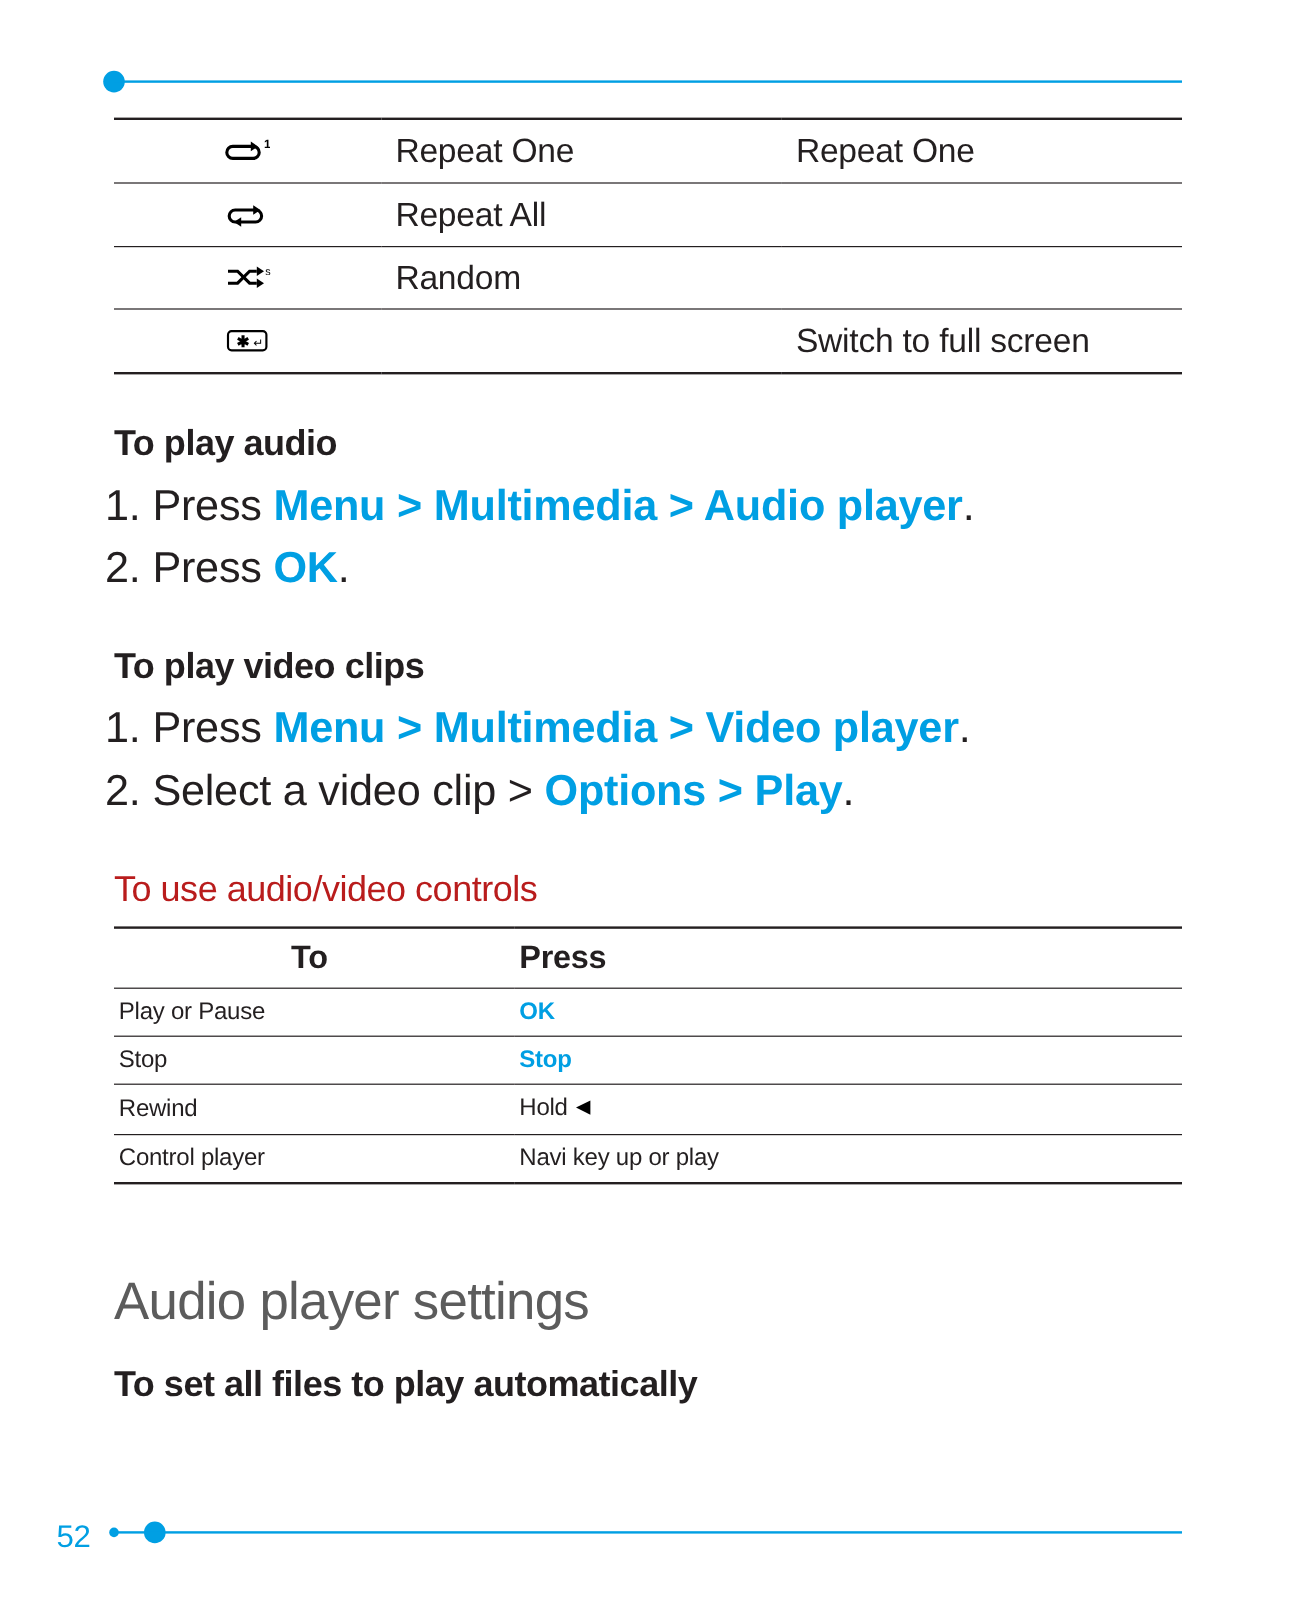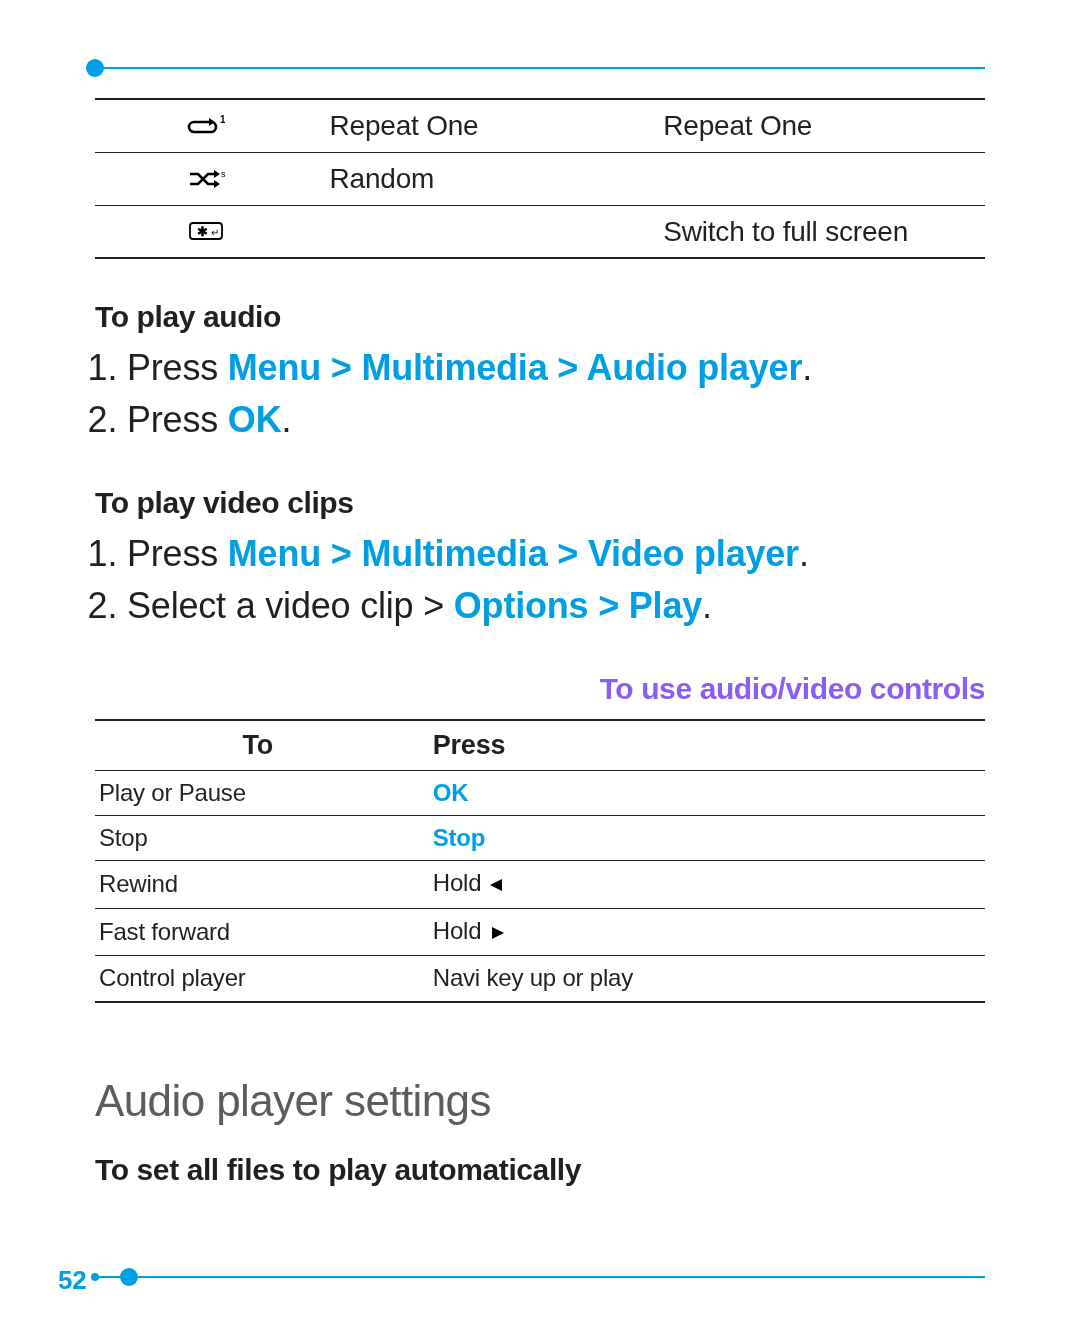--- a/index.html
+++ b/index.html
@@ -48,40 +48,39 @@
     font-weight: 700;
     border-top: 2.5px solid #231f20;
     border-bottom: 1.5px solid #231f20;
     padding: 6px 12px 6px 4px;
     font-size: 27px;
   }
   table.controls-table td {
     border-top: 1.5px solid #231f20;
     border-bottom: 1.5px solid #231f20;
     padding: 6px 12px 6px 4px;
-    font-size: 24px;
+    font-size: 20px;
   }
   table.controls-table tr:last-child td { border-bottom: 2.5px solid #231f20; }
   table.controls-table .ccol-to    { width: 37.5%; text-align: center; }
   table.controls-table .ccol-press { width: 62.5%; }
 
   
   h3.subhead {
     font-size: 30px;
     font-weight: 700;
     margin: 38px 0 6px 0;
     letter-spacing: -0.4px;
   }
   h3.subhead-gray {
     font-size: 30px;
-    font-weight: 700;
-    color: #8b5cf6;
+    font-weight: 400;
+    color: #b91c1c;
     margin: 38px 0 10px 0;
     letter-spacing: -0.4px;
-    text-align: right;
   }
   h2.section-title {
     font-size: 44px;
     font-weight: 400;
     color: #5c5c5c;
     margin: 68px 0 20px 0;
     letter-spacing: -0.6px;
   }
   ol.steps {
     margin: 0 0 0 32px;
@@ -124,24 +123,24 @@
   .footer .dot-big {
     position: absolute;
     left: 120px;
     top: 1px;
     width: 18px; height: 18px;
     border-radius: 50%;
     background: #009fe3;
   }
   .footer .page-num {
     position: absolute;
-    left: 58px;
+    left: 47px;
     top: -4px;
     font-size: 26px;
-    font-weight: 700;
+    font-weight: 400;
     color: #009fe3;
   }
 
   
   .header-decor {
     position: absolute;
     left: 0;
     width: 1080px;
     top: 58px;
     height: 20px;
@@ -183,20 +182,33 @@
         <svg width="38" height="28" viewBox="0 0 38 28">
           <g fill="none" stroke="#000" stroke-width="2.6">
             <path d="M7 10 h17 a5 5 0 0 1 5 5 v0 a5 5 0 0 1 -5 5 h-17 a5 5 0 0 1 -5 -5 v0 a5 5 0 0 1 5 -5"></path>
           </g>
           <path d="M22 6 l6 4 l-6 4 z" fill="#000"></path>
           <text x="33" y="11" font-size="10" font-weight="700" fill="#000">1</text>
         </svg>
       </span></td>
       <td class="col-desc">Repeat One</td>
       <td class="col-extra">Repeat One</td>
+    </tr>
+    <tr>
+      <td class="col-icon"><span class="icon-box">
+        <svg width="38" height="28" viewBox="0 0 38 28">
+          <g fill="none" stroke="#000" stroke-width="2.6">
+            <path d="M9 10 h17 a5 5 0 0 1 5 5 v0 a5 5 0 0 1 -5 5 h-17 a5 5 0 0 1 -5 -5 v0 a5 5 0 0 1 5 -5"></path>
+          </g>
+          <path d="M24 6 l6 4 l-6 4 z" fill="#000"></path>
+          <path d="M14 24 l-6 -4 l6 -4 z" fill="#000"></path>
+        </svg>
+      </span></td>
+      <td class="col-desc">Repeat All</td>
+      <td class="col-extra"></td>
     </tr>
     <tr>
       <td class="col-icon"><span class="icon-box">
         <svg width="40" height="26" viewBox="0 0 40 26">
           <g fill="none" stroke="#000" stroke-width="2.6">
             <path d="M4 8 h8 l10 10 h6"></path>
             <path d="M4 18 h8 l10 -10 h6"></path>
           </g>
           <path d="M28 4 l6 4 l-6 4 z" fill="#000"></path>
           <path d="M28 14 l6 4 l-6 4 z" fill="#000"></path>
@@ -259,30 +271,20 @@
       <td>Rewind</td>
       <td>
         <span>Hold </span><span class="tri">
           <svg width="18" height="16" viewBox="0 0 18 16">
                 <path d="M14 2 L14 14 L2 8 Z" fill="#000"></path>
               </svg>
         </span>
       </td>
     </tr>
     <tr>
-      <td>Fast forward</td>
-      <td>
-        <span>Hold </span><span class="tri">
-          <svg width="18" height="16" viewBox="0 0 18 16">
-                <path d="M4 2 L4 14 L16 8 Z" fill="#000"></path>
-              </svg>
-        </span>
-      </td>
-    </tr>
-    <tr>
       <td>Control player</td>
       <td>Navi key up or play</td>
     </tr>
   </tbody>
     </table>
 
   <h2 class="section-title">Audio player settings</h2>
   <h3 class="subhead" style="margin-top:10px;">To set all files to play automatically</h3>
 
   <div class="footer">

